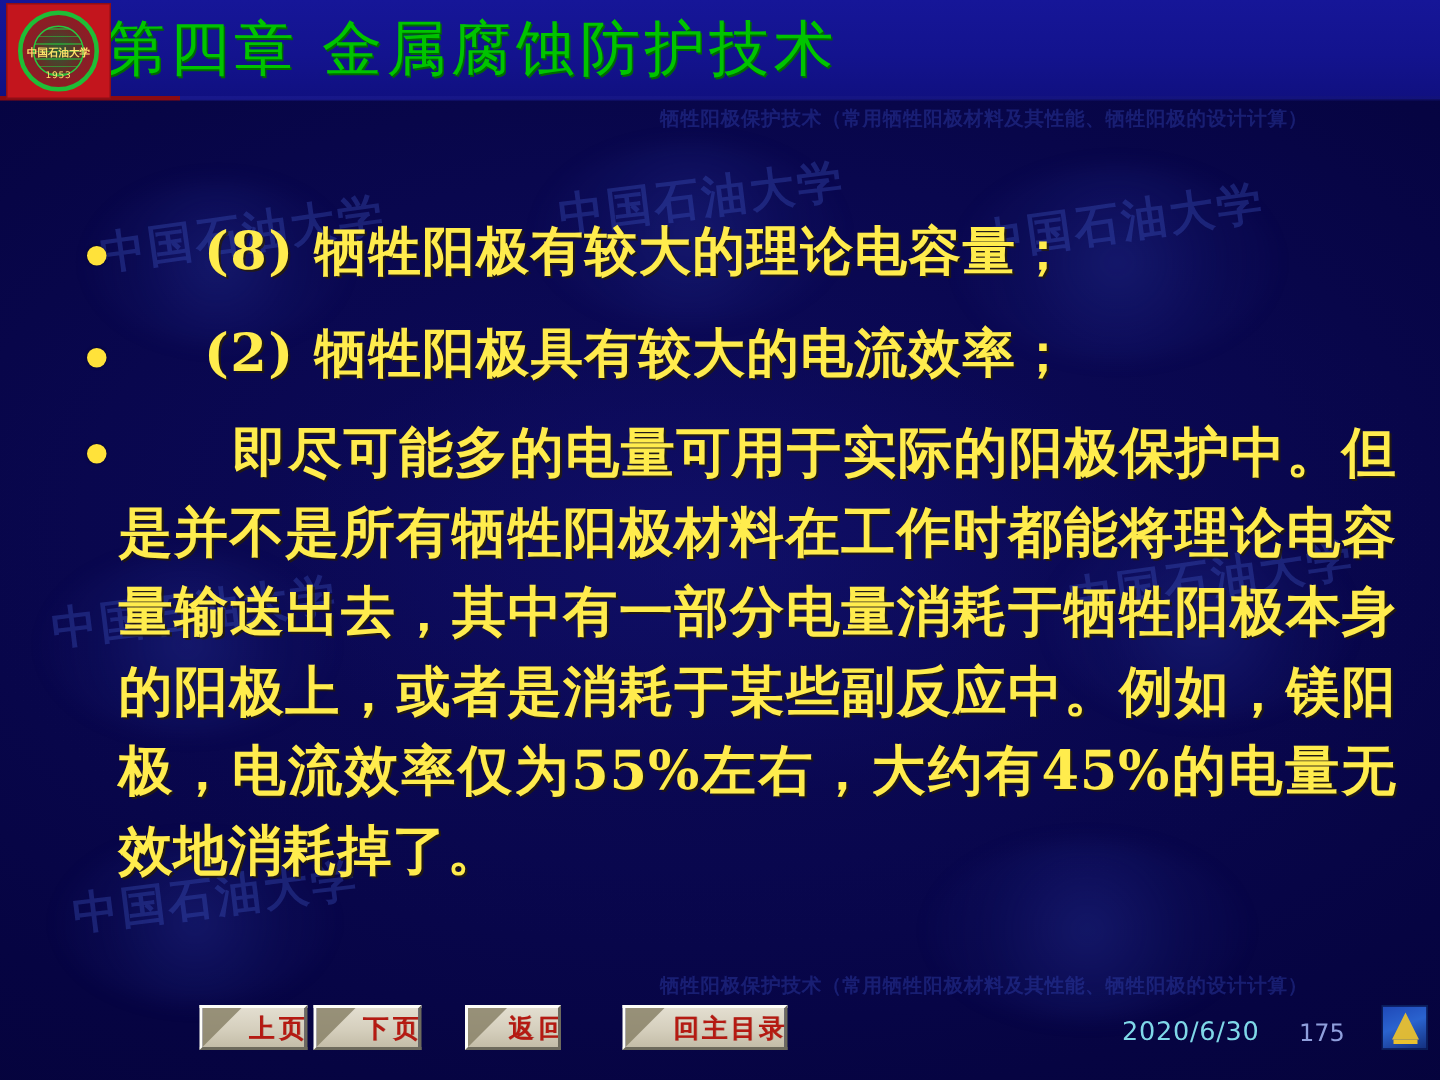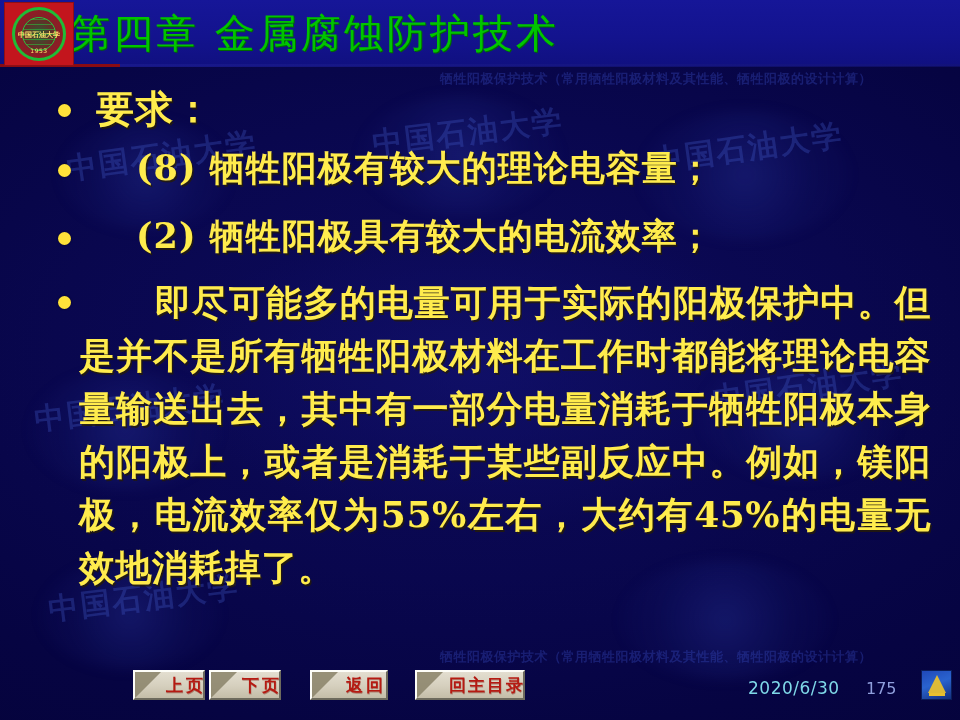--- a/index.html
+++ b/index.html
@@ -244,21 +244,21 @@
     font-weight: bold;
     font-family: "DejaVu Serif", "Liberation Serif", serif;
     letter-spacing: 3px;
     padding-left: 10px;
     text-shadow: 0.5px 0.5px 0 rgba(120,20,10,0.4);
     margin-left: 12px;
   }
 
   #btn-prev { left: 133px; width: 72px; }
   #btn-next { left: 209px; width: 72px; }
-  #btn-back { left: 310px; width: 78px; }
+  #btn-back { left: 310px; width: 64px; }
   #btn-menu { left: 415px; width: 110px; }
   #btn-menu .lbl { letter-spacing: 2px; font-size: 17px; }
 
   .footer-date {
     position: absolute;
     left: 748px;
     top: 16px;
     color: #7fd8e8;
     font-size: 17px;
     font-family: "DejaVu Sans", "Liberation Sans", sans-serif;
@@ -336,24 +336,20 @@
   <div class="logo">
     <div class="logo-ring">
       <div class="logo-inner"></div>
       <div class="logo-cn">中国石油大学</div>
       <div class="logo-year">1953</div>
     </div>
   </div>
 
   <div class="body-area">
 
-    <div class="bullet-row" id="row1">
-      <span class="bullet-dot"></span>
-      <span class="bullet-text">要求：</span>
-    </div>
 
     <div class="bullet-row" id="row2">
       <span class="bullet-dot"></span>
       <span class="bullet-text">(8)  牺牲阳极有较大的理论电容量；</span>
     </div>
 
     <div class="bullet-row" id="row3">
       <span class="bullet-dot"></span>
       <span class="bullet-text">(2) 牺牲阳极具有较大的电流效率；</span>
     </div>

